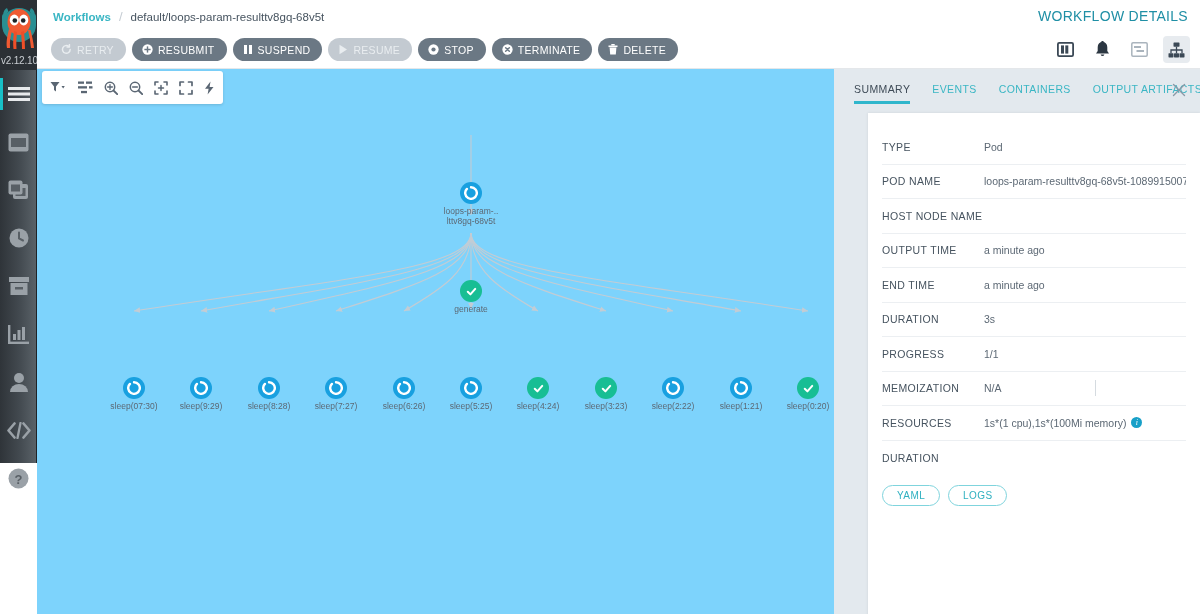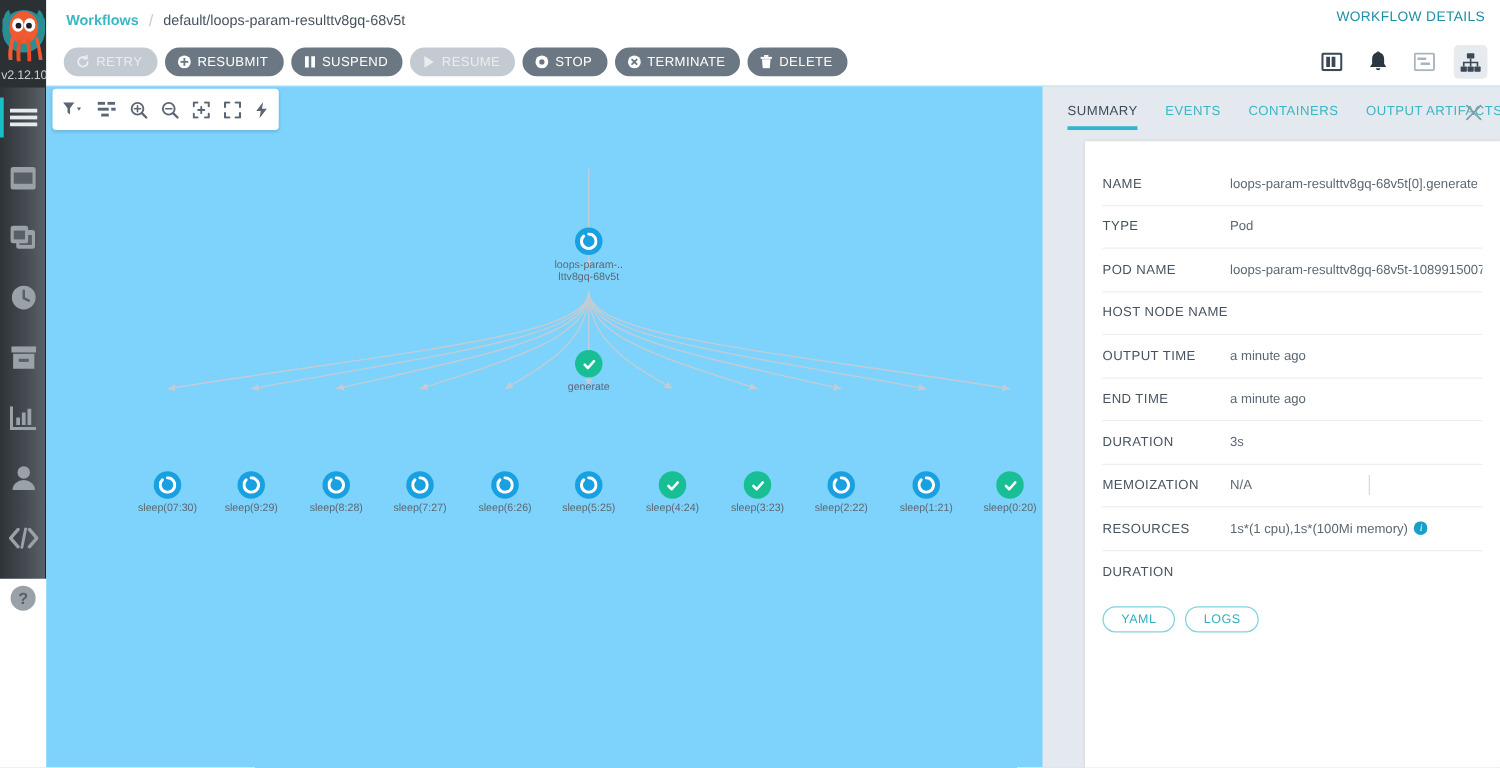--- a/index.html
+++ b/index.html
@@ -61,21 +61,21 @@
     position: absolute; left: 16px; top: 9px;
     font-size: 11.5px; color: #4d5c6b;
     display: flex; align-items: center; gap: 0;
   }
   .bc-link { color: #3ab6c4; cursor: pointer; font-weight: bold; }
   .bc-sep { color: #c5ccd3; margin: 0 8px; font-size: 13px; }
   .bc-current { color: #46535f; }
 
   .wf-details-link {
     position: absolute; right: 12px; top: 8px;
-    font-size: 11px; color: #1f8fa5; letter-spacing: 0.3px;
+    font-size: 14px; color: #1f8fa5; letter-spacing: 0.3px;
     cursor: pointer;
   }
 
   .actions {
     position: absolute; left: 14px; top: 38px;
     display: flex; gap: 6px;
   }
   .btn {
     height: 23px;
     border-radius: 12px;
@@ -628,24 +628,20 @@
       <div class="tab">OUTPUT ARTIFACTS</div>
     </div>
     <div class="close-x">
       <svg width="18" height="18" viewBox="0 0 18 18">
         <path d="M3.5 3.5 L14.5 14.5 M14.5 3.5 L3.5 14.5" stroke="#8b99a6" stroke-width="1.4" stroke-linecap="round"></path>
       </svg>
     </div>
 
     <div class="panel-card">
 
-      <div class="kv">
-        <div class="k">NAME</div>
-        <div class="v">loops-param-resulttv8gq-68v5t[0].generate</div>
-      </div>
 
       <div class="kv">
         <div class="k">TYPE</div>
         <div class="v">Pod</div>
       </div>
 
       <div class="kv">
         <div class="k">POD NAME</div>
         <div class="v">loops-param-resulttv8gq-68v5t-1089915007</div>
       </div>
@@ -664,20 +660,24 @@
       <div class="kv">
         <div class="k">END TIME</div>
         <div class="v">a minute ago</div>
       </div>
 
       <div class="kv">
         <div class="k">DURATION</div>
         <div class="v">3s</div>
       </div>
 
+      <div class="kv">
+        <div class="k">PROGRESS</div>
+        <div class="v">1/1</div>
+      </div>
 
       <div class="kv">
         <div class="k">MEMOIZATION</div>
         <div class="v">
           <span>N/A</span>
           <span class="memo-bar"></span>
         </div>
       </div>
 
       <div class="kv">

